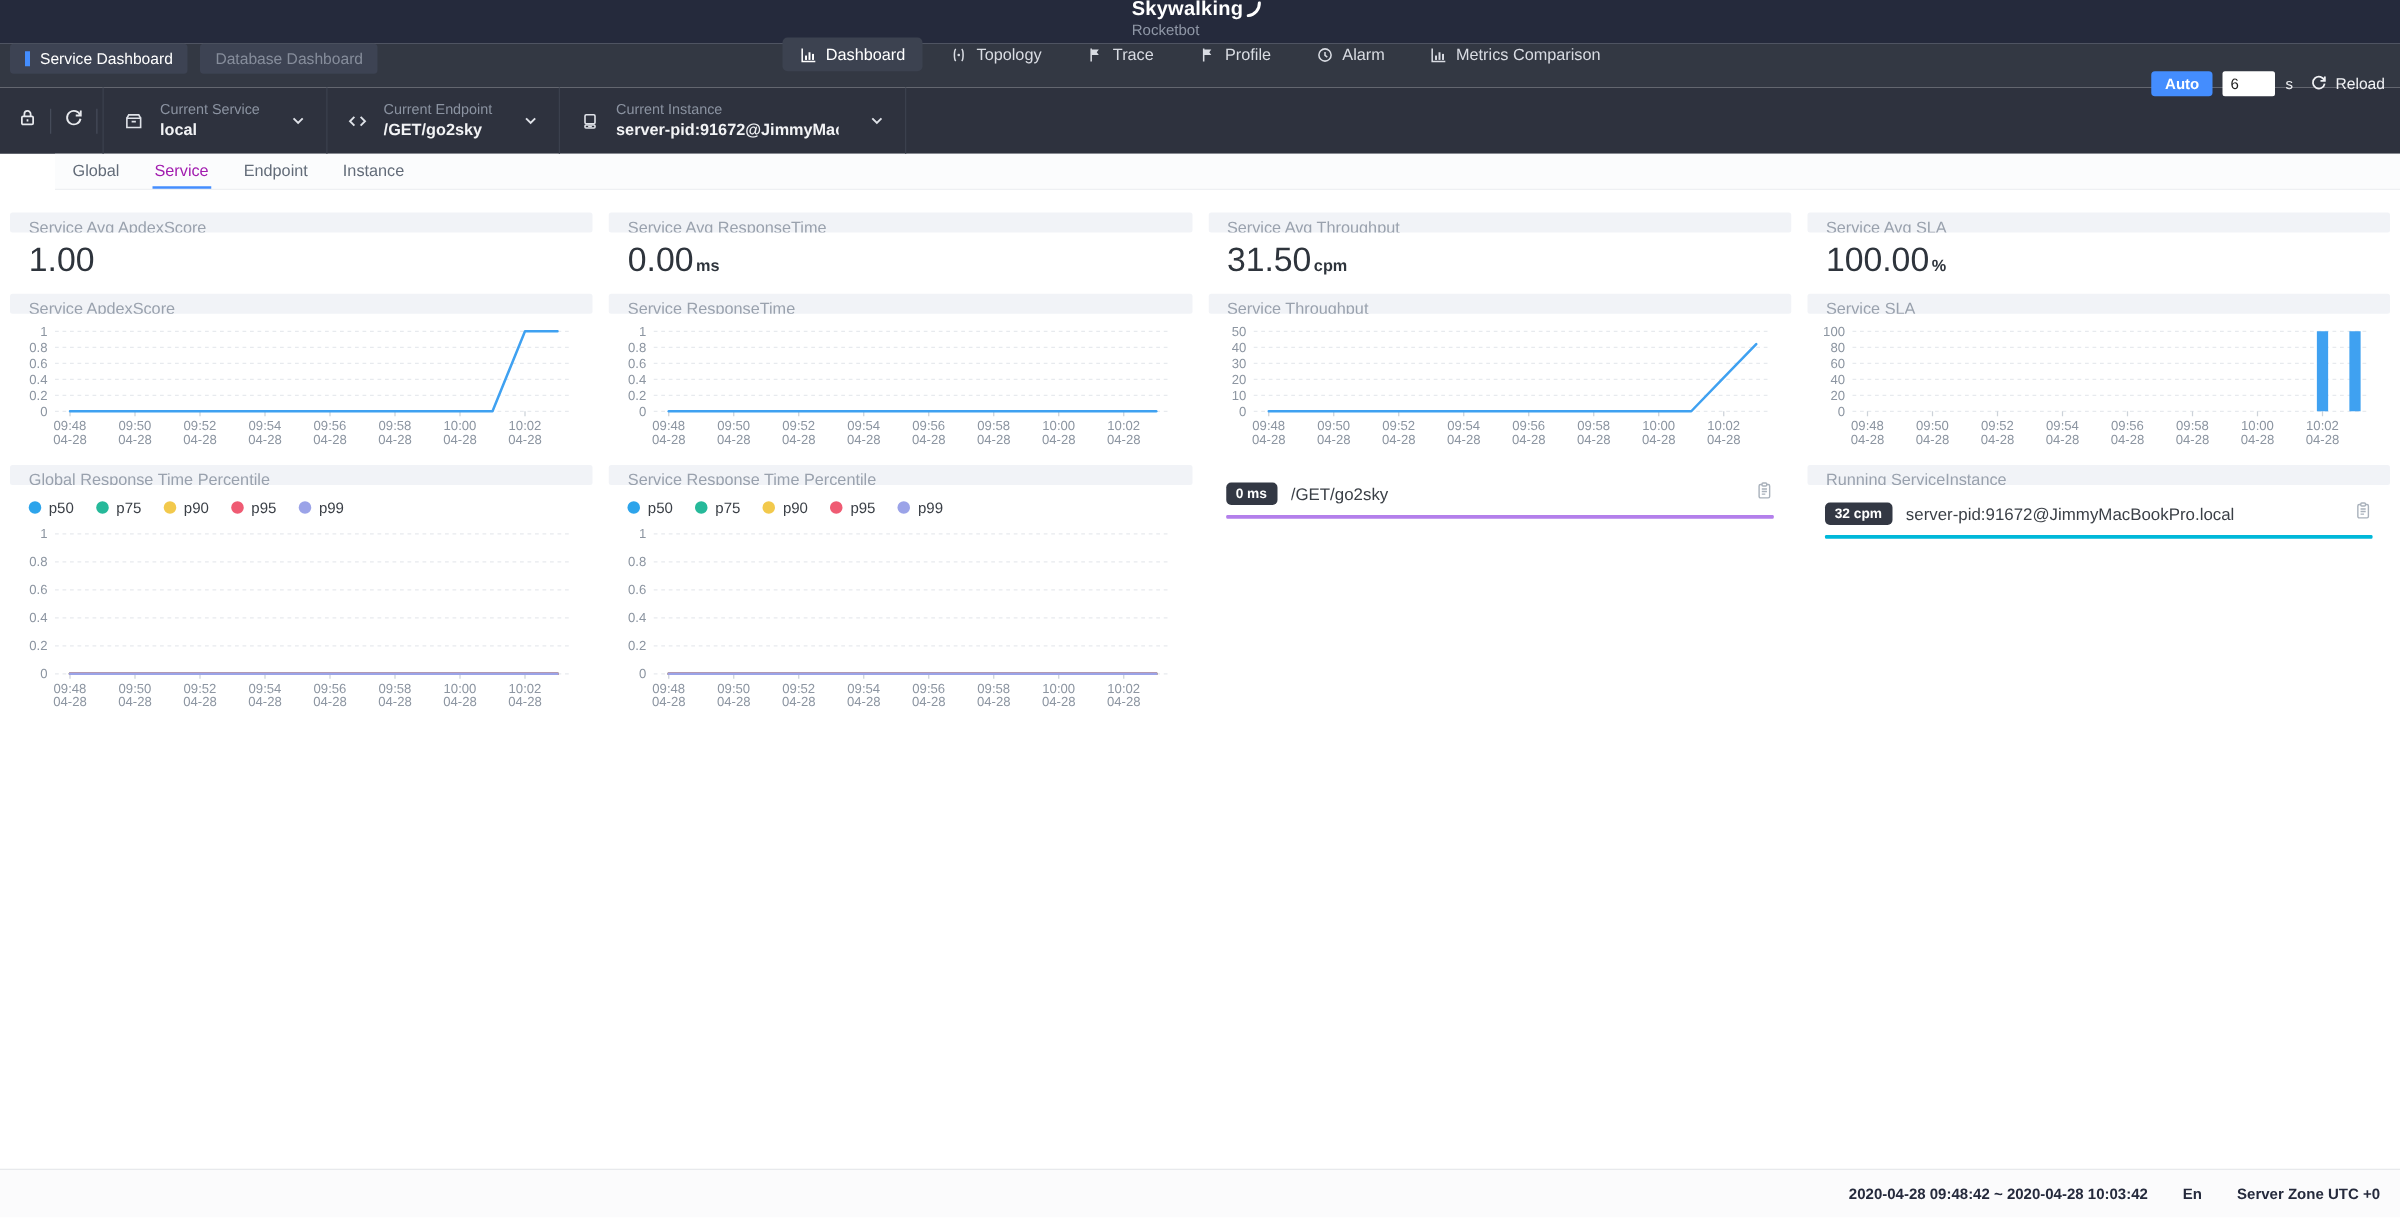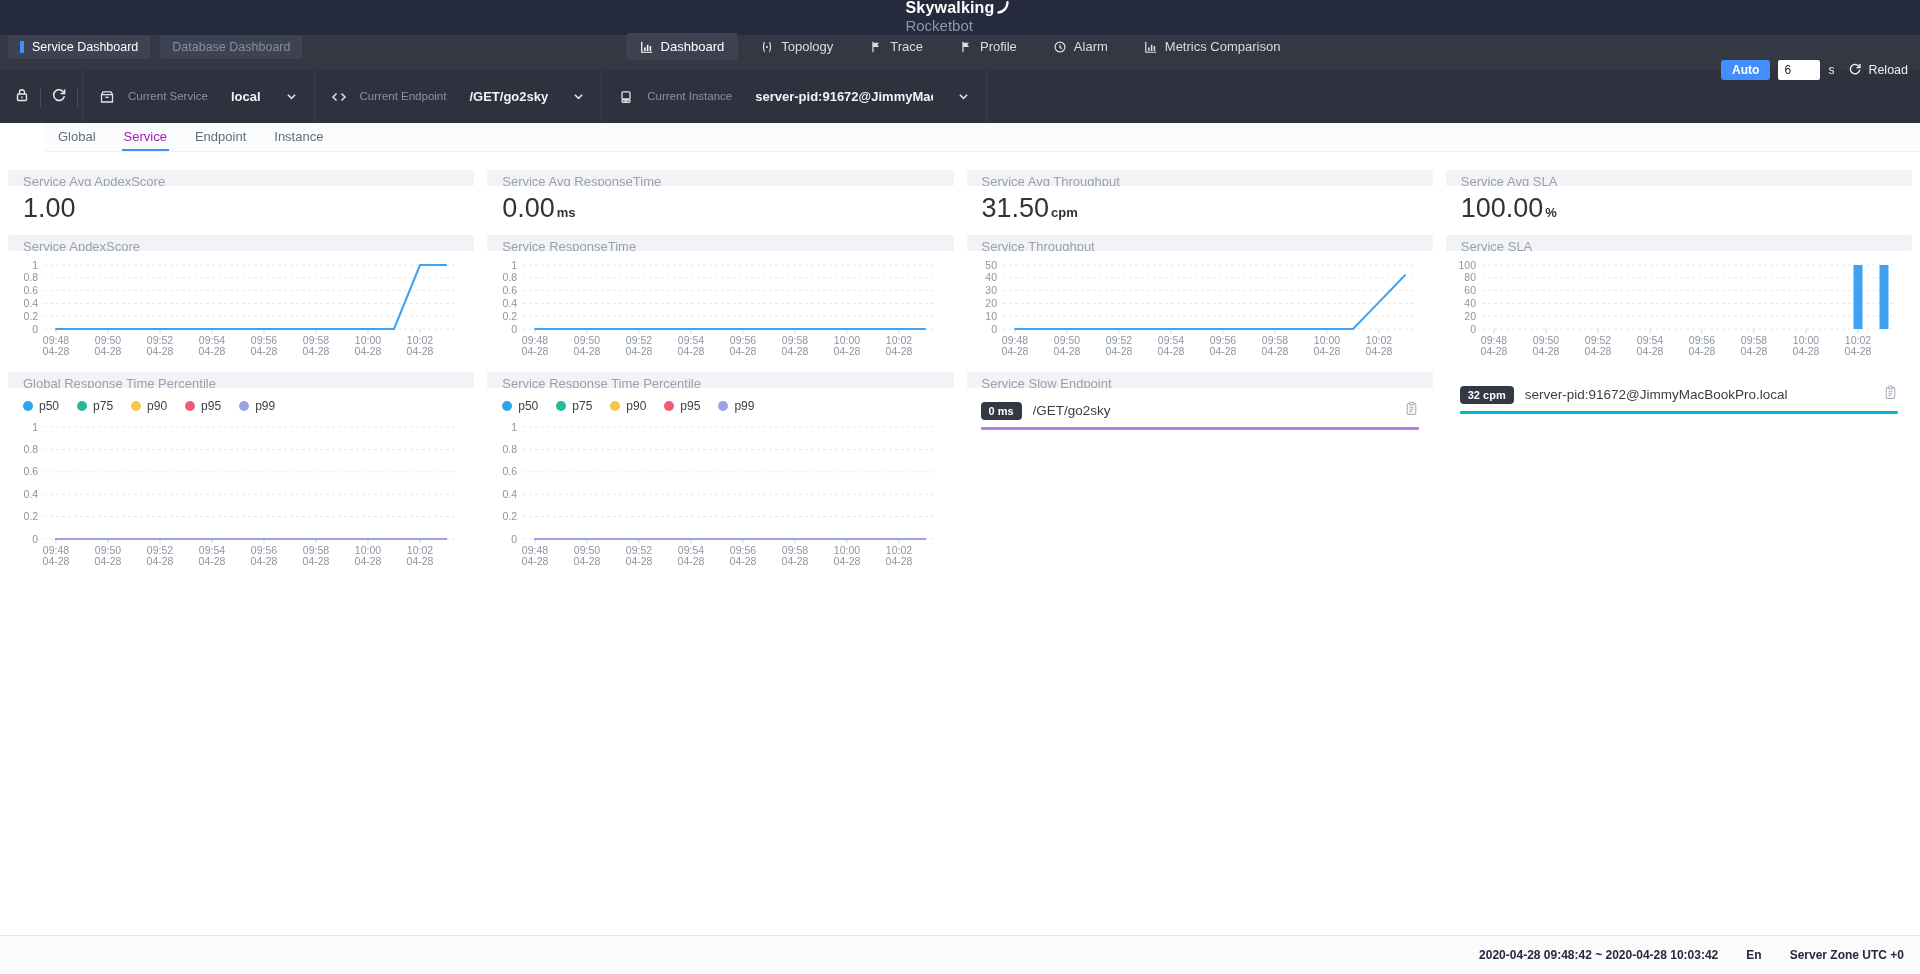--- a/index.html
+++ b/index.html
@@ -4,21 +4,21 @@
 <style>
   * { box-sizing: border-box; margin: 0; padding: 0; }
   html,body { width:1920px; height:974px; overflow:hidden; }
   body { font-family:"Liberation Sans", sans-serif; background:#fff; position:relative; }
 
   
   .topnav { height:35px; background:#252a3c; display:flex; align-items:center; padding:0 12px;flex-direction:column; }
   .logo { display:flex; flex-direction:column; justify-content:center; line-height:1; margin-right:20px; position:relative; cursor:pointer; }
   .logo-title { font-size:16px; font-weight:700; color:#fff; letter-spacing:.2px; }
   .logo-swoosh { position:absolute; left:92px; top:1px; }
-  .logo-sub { font-size:15px; color:#8f97a6; margin-top:2px; }
+  .logo-sub { font-size:12px; color:#8f97a6; margin-top:2px; }
   .nav-items { display:flex; align-items:center; gap:8px; }
   .nav-item { display:flex; align-items:center; gap:7px; padding:6px 14px; border-radius:4px; font-size:13px; color:#d9dce3; cursor:pointer; white-space:nowrap; }
   .nav-item.active { background:#3c4250; color:#fff; }
   .nav-item .icon { display:flex; }
   .topnav-right { margin-left:auto; display:flex; align-items:center; gap:8px; }
   .auto-btn { background:#448dfe; color:#fff; font-size:12px; border:none; border-radius:3px; padding:3px 11px; cursor:pointer; font-weight:600; }
   .interval-input { width:42px; height:20px; border:none; border-radius:2px; font-size:12px; padding:0 6px; color:#222; outline:none; font-family:inherit; }
   .interval-unit { font-size:12px; color:#f0f1f4; margin-right:6px; }
   .reload { display:flex; align-items:center; gap:6px; font-size:12.5px; color:#f0f1f4; cursor:pointer; }
 
@@ -30,21 +30,21 @@
   .dash-tab.active .marker { display:inline-block; }
 
   
   .toolbar { height:53px; background:#2e323e; display:flex; align-items:stretch; color:#e8eaee; }
   .tool-icons { display:flex; align-items:center; padding:0 4px; }
   .tool-btn { width:36px; height:53px; display:flex; justify-content:center; align-items:center; cursor:pointer; color:#e8eaee; }
   .vdiv { width:1px; height:20px; background:#454b59; align-self:center; }
   .selector { display:flex; align-items:center; padding:0 16px; border-left:1px solid #3b404d; cursor:pointer; }
   .selector:last-child { border-right:1px solid #3b404d; }
   .sel-icon { margin-right:13px; display:flex; color:#dfe2e8; }
-  .sel-text { display:flex; flex-direction:row; justify-content:center;gap:23px; }
+  .sel-text { display:flex; flex-direction:column; justify-content:center; }
   .sel-label { font-size:11.5px; color:#8b93a1; line-height:15px; }
   .sel-value { font-size:13px; color:#f2f3f5; font-weight:600; line-height:16px; max-width:178px; white-space:nowrap; overflow:hidden; }
   .sel-chevron { margin-left:24px; display:flex; color:#dfe2e8; }
 
   
   .view-tabs { height:29px; background:#fbfcfd; display:flex; align-items:flex-end; padding:0 14px; gap:28px; border-bottom:1px solid #eef0f3;margin-left:44px; }
   .view-tab { font-size:13px; color:#636c79; padding-bottom:7px; position:relative; cursor:pointer; }
   .view-tab.active { color:#a21caf;text-align:right; }
   .view-tab.active::after { content:""; position:absolute; left:-2px; right:-2px; bottom:0; height:2.5px; background:#448dfe; }
 
@@ -523,35 +523,35 @@
           <line x1="412" x2="412" y1="118" y2="122" stroke="#ccd2d9"></line>
           <text x="412" y="133" text-anchor="middle" font-size="10.5" fill="#8c95a1"><tspan x="412" dy="0">10:02</tspan><tspan x="412" dy="11">04-28</tspan></text>
           <polyline points="48,118 74,118 100,118 126,118 152,118 178,118 204,118 230,118 256,118 282,118 308,118 334,118 360,118 386,118 412,118 438,118" fill="none" stroke="#2da4eb" stroke-width="2" stroke-linejoin="round" stroke-linecap="round"></polyline>
           <polyline points="48,118 74,118 100,118 126,118 152,118 178,118 204,118 230,118 256,118 282,118 308,118 334,118 360,118 386,118 412,118 438,118" fill="none" stroke="#26b99a" stroke-width="2" stroke-linejoin="round" stroke-linecap="round"></polyline>
           <polyline points="48,118 74,118 100,118 126,118 152,118 178,118 204,118 230,118 256,118 282,118 308,118 334,118 360,118 386,118 412,118 438,118" fill="none" stroke="#f2c94c" stroke-width="2" stroke-linejoin="round" stroke-linecap="round"></polyline>
           <polyline points="48,118 74,118 100,118 126,118 152,118 178,118 204,118 230,118 256,118 282,118 308,118 334,118 360,118 386,118 412,118 438,118" fill="none" stroke="#ef5b73" stroke-width="2" stroke-linejoin="round" stroke-linecap="round"></polyline>
           <polyline points="48,118 74,118 100,118 126,118 152,118 178,118 204,118 230,118 256,118 282,118 308,118 334,118 360,118 386,118 412,118 438,118" fill="none" stroke="#9ba3e8" stroke-width="2" stroke-linejoin="round" stroke-linecap="round"></polyline>
         </svg></div>
     </div>
   <div class="card" id="slow-endpoint-card">
-      <div class="card-header">Service Slow Endpoint</div>
       <div class="list-row">
         <span class="badge">0 ms</span>
         <span class="row-name">/GET/go2sky</span>
         <span class="clip-btn">
           <span><svg viewBox="0 0 16 16" width="15" height="15" fill="none" stroke="currentColor" stroke-width="1.2">
               <rect x="3.5" y="2.8" width="9" height="11.4" rx="1.2"></rect>
               <rect x="6" y="1.5" width="4" height="2.6" rx="0.8" fill="#fff"></rect>
               <path d="M5.8 6.6h4.4M5.8 8.8h4.4M5.8 11h3"></path>
             </svg></span>
         </span>
       </div>
       <div class="row-bar" style="background: rgb(179, 127, 235);"></div>
     </div>
   <div class="card" id="running-instance-card">
+      <div class="card-header">Running ServiceInstance</div>
       <div class="list-row">
         <span class="badge">32 cpm</span>
         <span class="row-name">server-pid:91672@JimmyMacBookPro.local</span>
         <span class="clip-btn">
           <span><svg viewBox="0 0 16 16" width="15" height="15" fill="none" stroke="currentColor" stroke-width="1.2">
               <rect x="3.5" y="2.8" width="9" height="11.4" rx="1.2"></rect>
               <rect x="6" y="1.5" width="4" height="2.6" rx="0.8" fill="#fff"></rect>
               <path d="M5.8 6.6h4.4M5.8 8.8h4.4M5.8 11h3"></path>
             </svg></span>
         </span>

